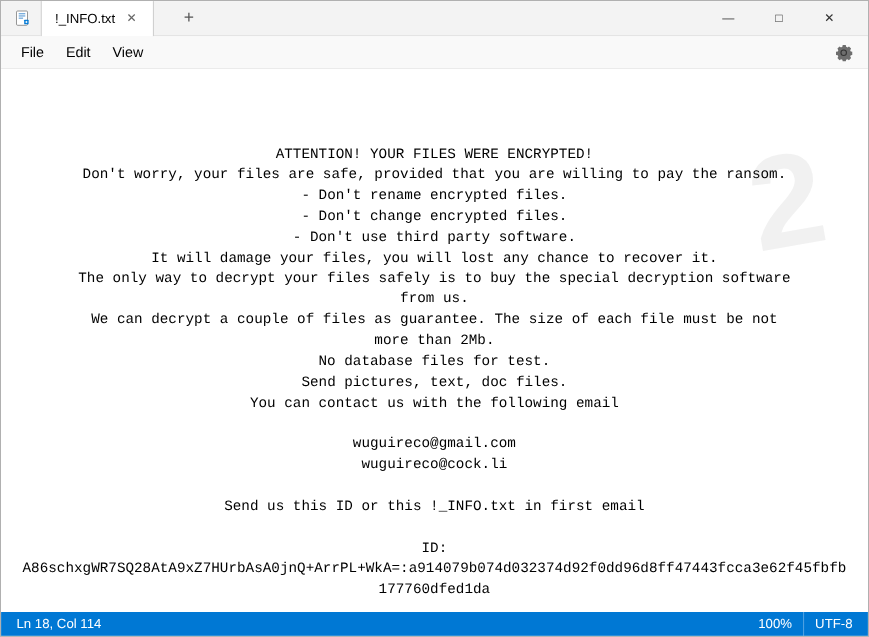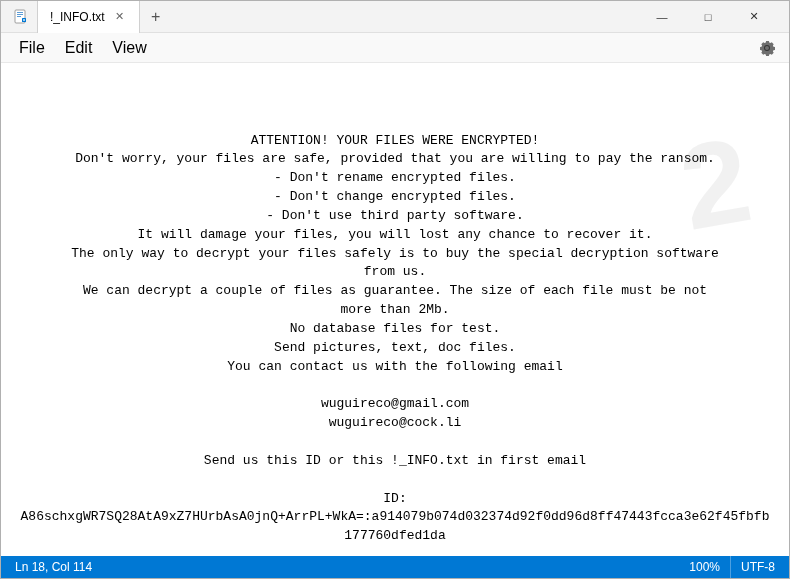--- a/index.html
+++ b/index.html
@@ -50,21 +50,21 @@
     }
 
     .titlebar-icon svg {
       width: 16px;
       height: 16px;
     }
 
     .titlebar-tabs {
       display: flex;
       align-items: center;
-      gap: 0;
+      gap: 16px;
       justify-content: flex-end;
     }
 
     .tab {
       display: flex;
       align-items: center;
       height: 32px;
       padding: 0 12px;
       font-size: 12px;
       background: #ffffff;
@@ -118,21 +118,21 @@
       display: flex;
       align-items: center;
       height: 30px;
       padding: 0 8px;
       background: #f9f9f9;
       border-bottom: 1px solid #e8e8e8;
     }
 
     .menu-item {
       padding: 4px 10px;
-      font-size: 16px;
+      font-size: 13px;
       color: #000;
       cursor: pointer;
       border-radius: 3px;
     }
 
     .menubar-gear {
       margin-left: auto;
       width: 28px;
       height: 28px;
       display: flex;

